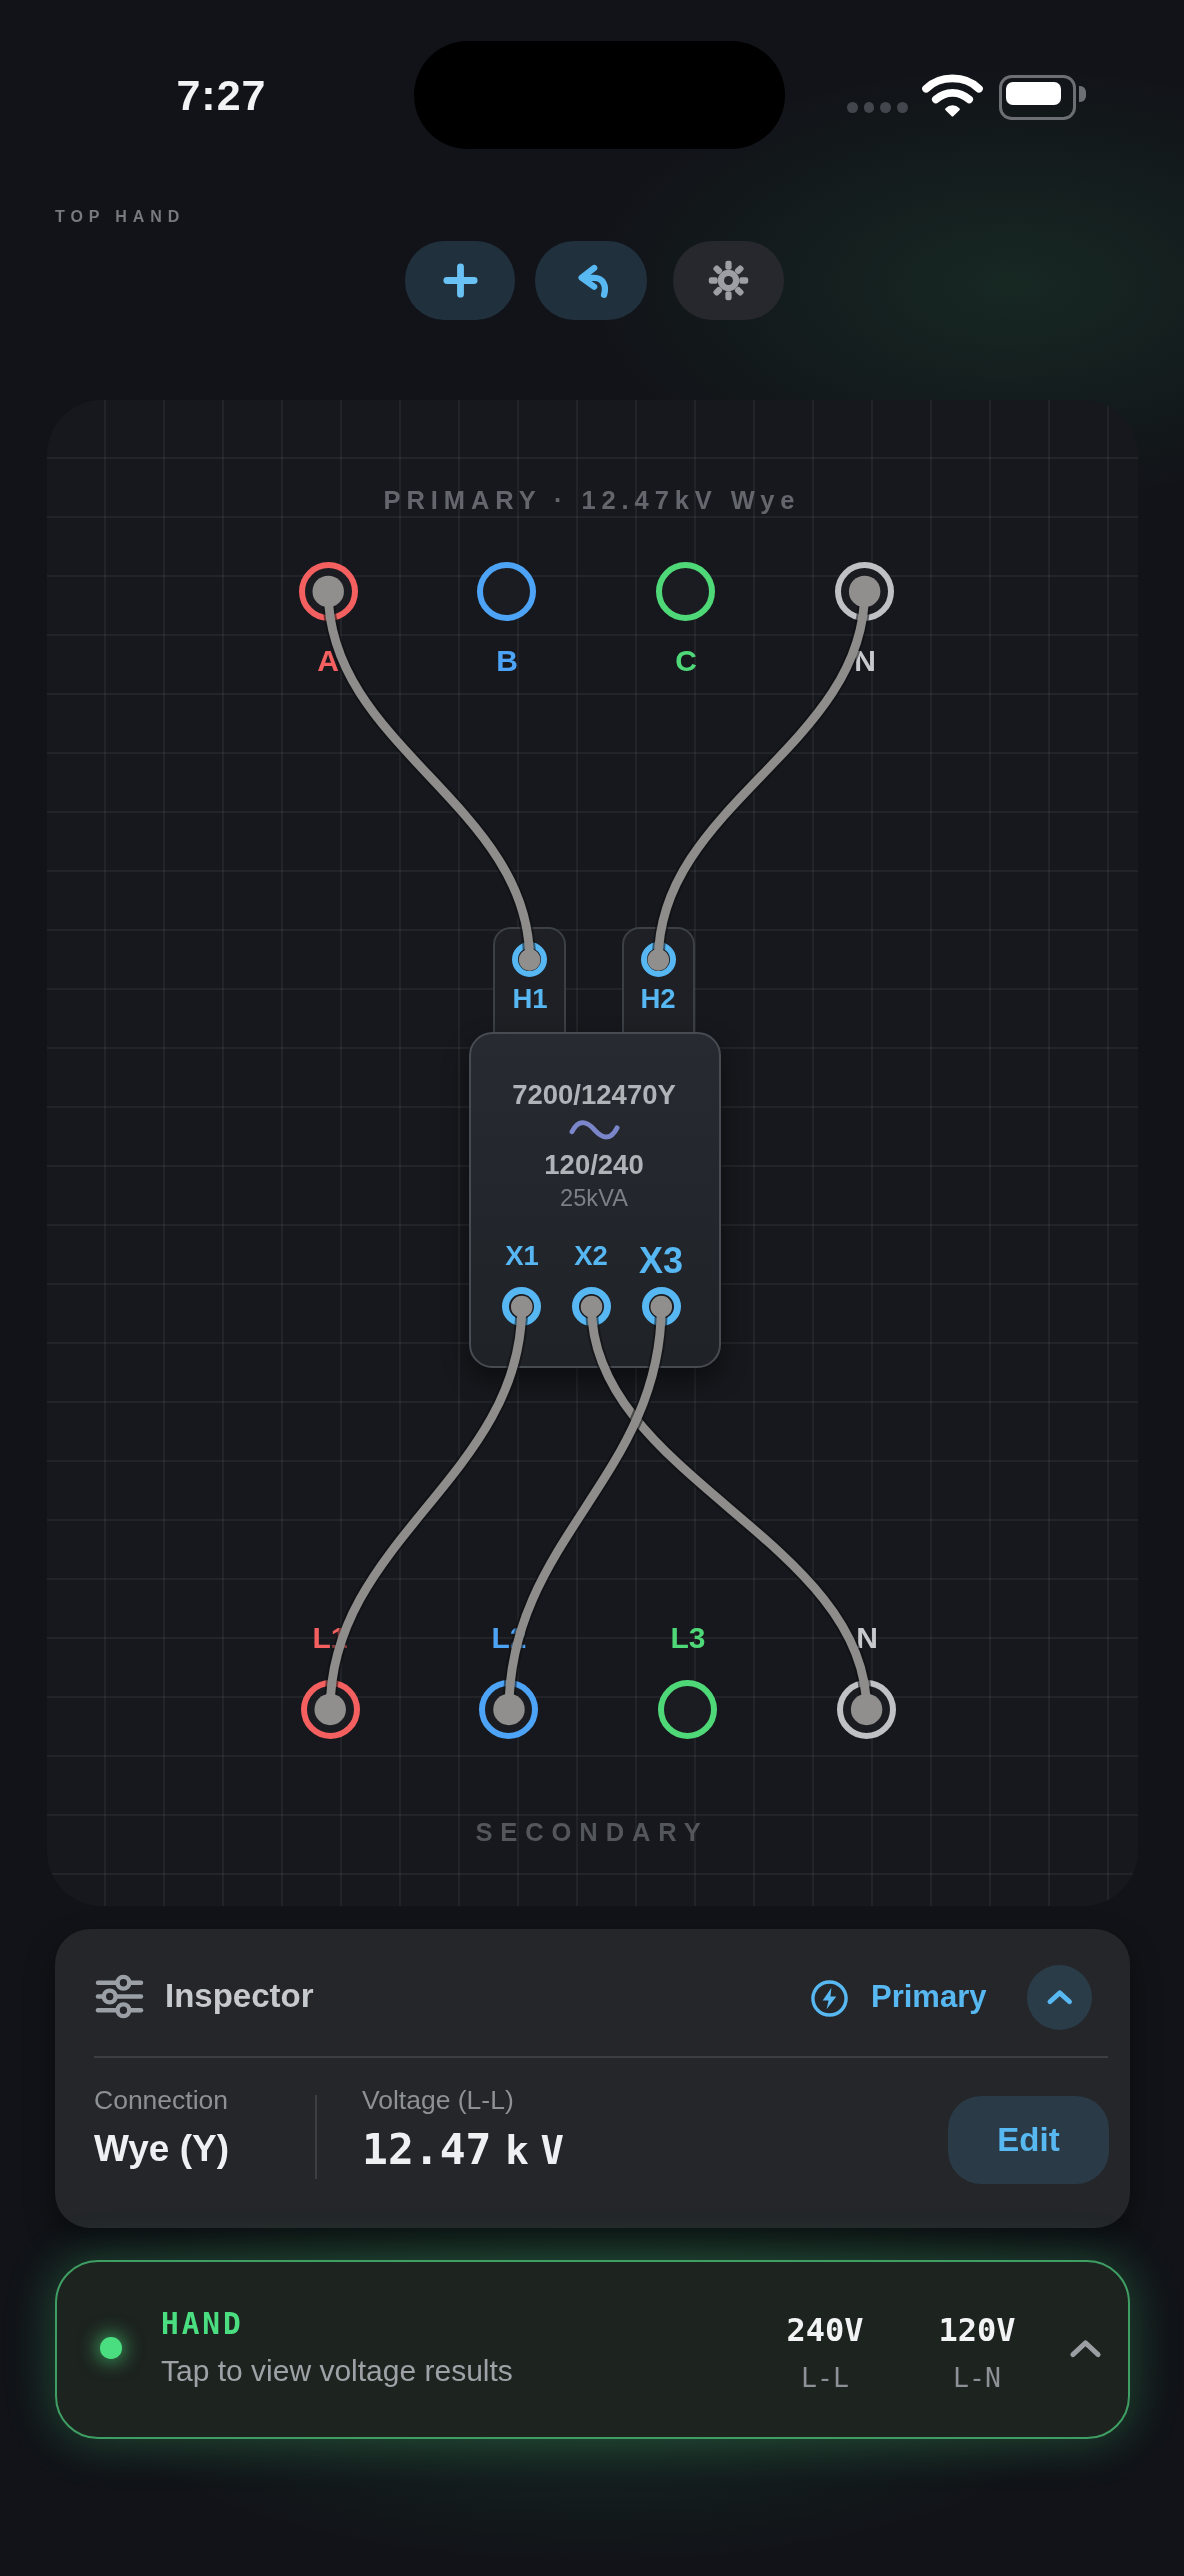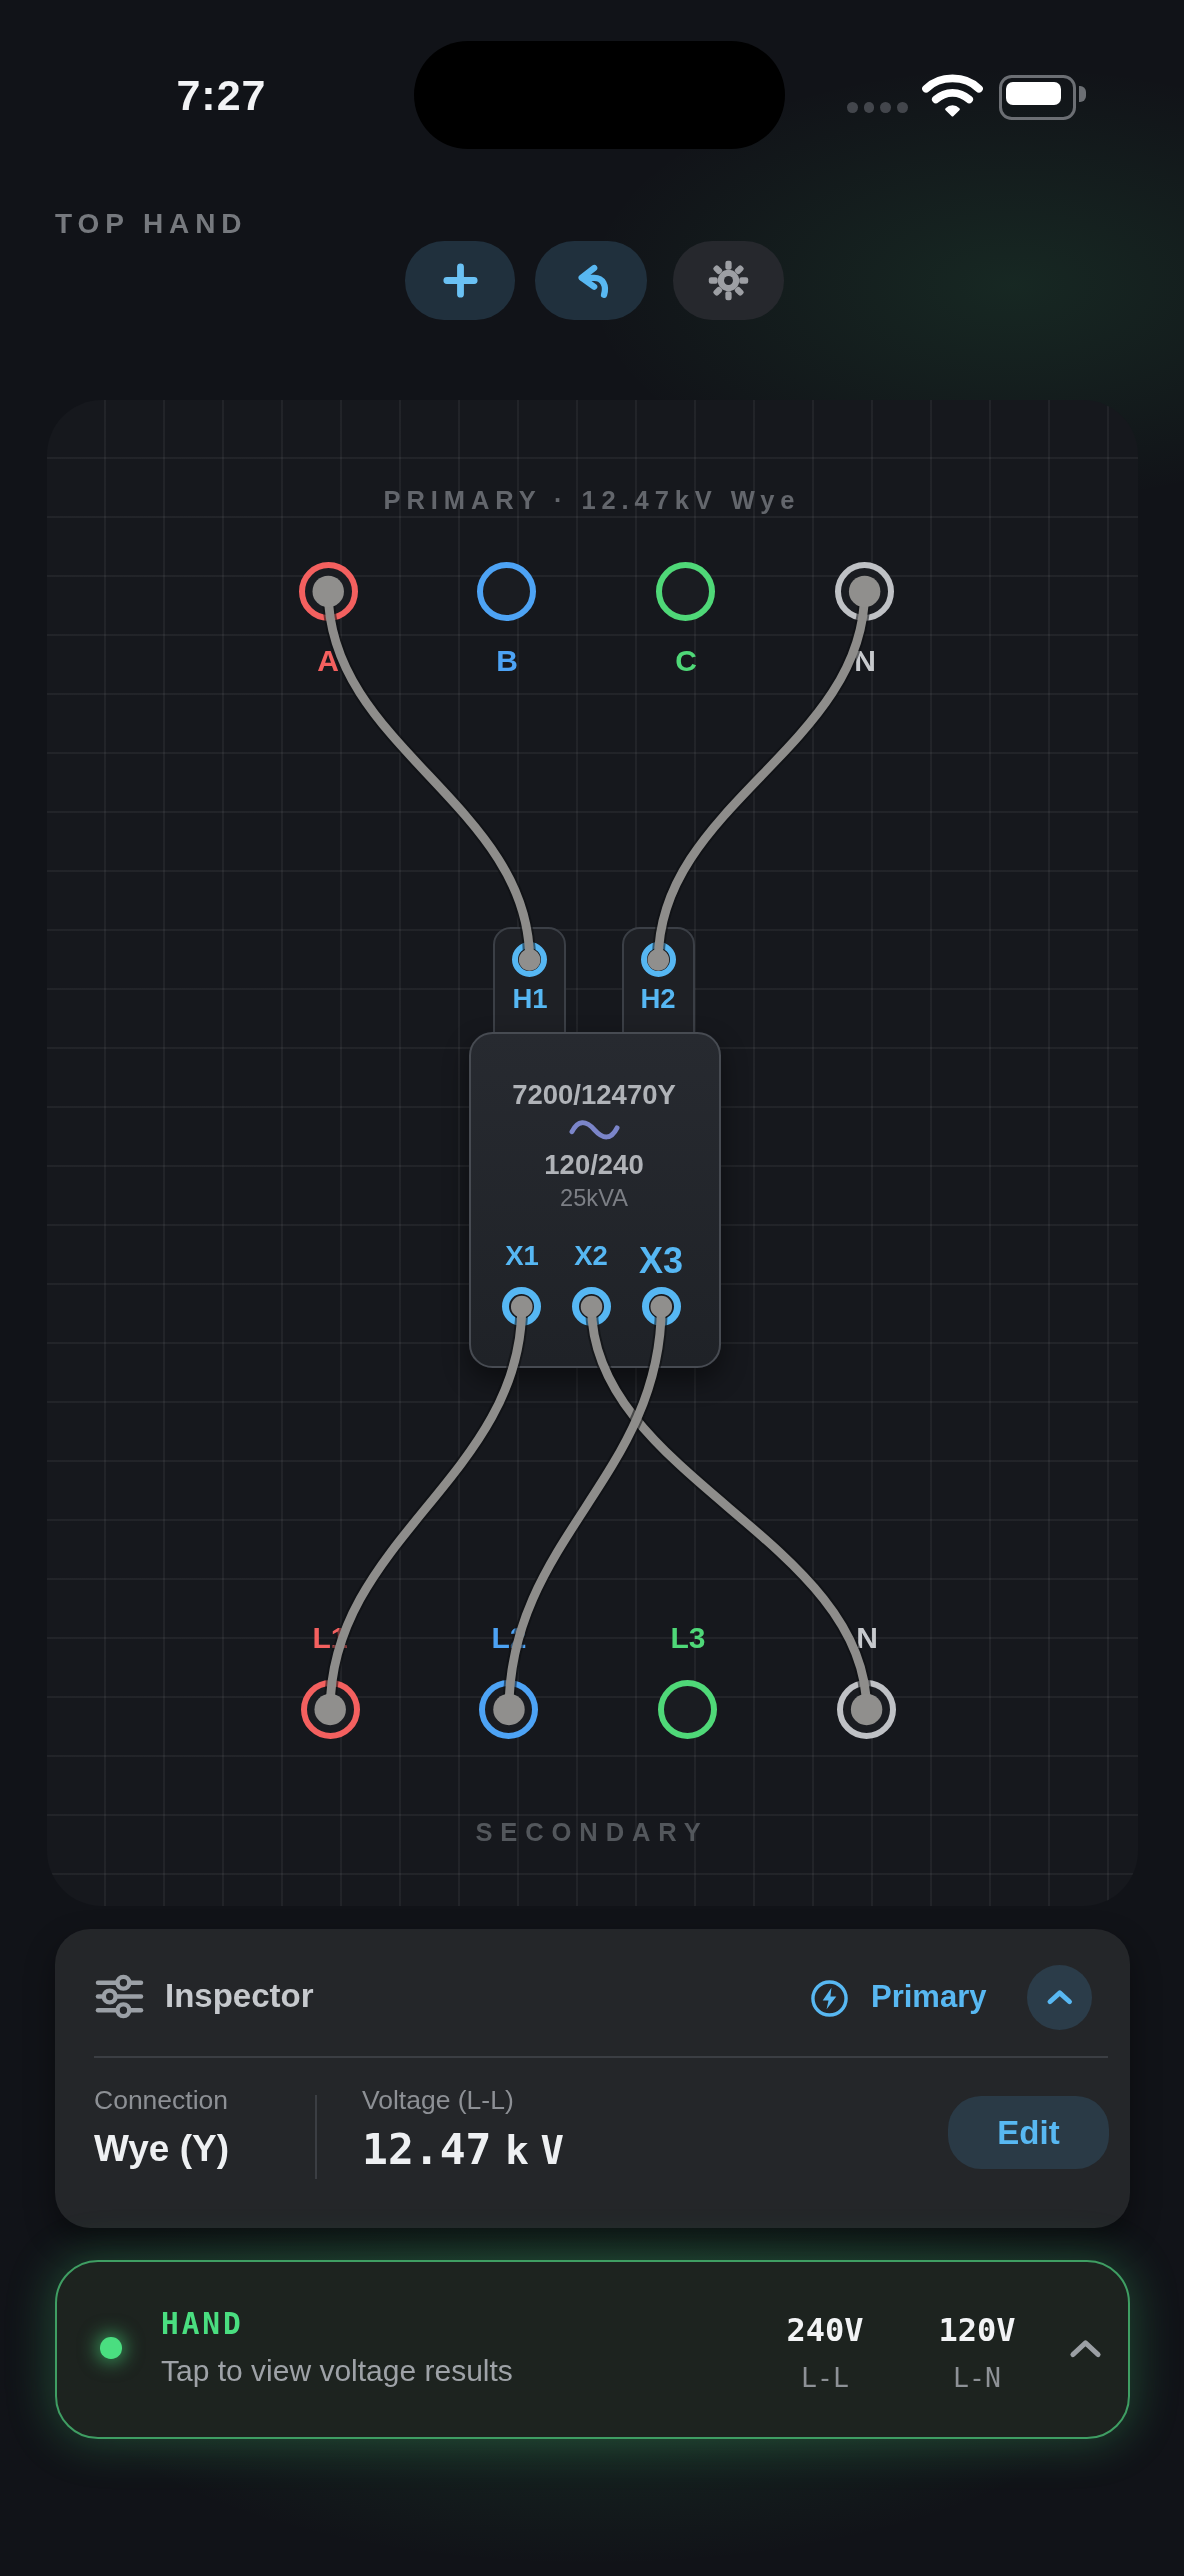--- a/index.html
+++ b/index.html
@@ -15,21 +15,21 @@
   .abs{position:absolute;}
   
   .time{left:143px;top:71px;width:157px;text-align:center;font-size:43px;font-weight:700;color:#f2f3f5;letter-spacing:1px;}
   .island{left:414px;top:41px;width:371px;height:108px;border-radius:54px;background:#000;}
   .celldots{left:847px;top:102px;display:flex;gap:5.9px;}
   .celldots i{width:10.8px;height:10.8px;border-radius:50%;background:#43464c;display:block;}
   .battery-outer{left:999px;top:75px;width:71px;height:39px;border:3.9px solid #6c6f74;border-radius:12.8px;}
   .battery-fill{position:absolute;left:3.9px;top:3.9px;width:55px;height:23.6px;background:#fff;border-radius:6.9px;}
   .battery-nub{left:1079px;top:86px;width:6.9px;height:15.7px;background:#6c6f74;border-radius:0 5.9px 5.9px 0;}
   
-  .eyebrow{left:55px;top:208px;font-size:28px;font-weight:700;letter-spacing:5.9px;color:#76797e;}
+  .eyebrow{left:55px;top:208px;font-size:16px;font-weight:700;letter-spacing:5.9px;color:#76797e;}
   .title{left:53px;top:242px;width:344px;font-size:46px;line-height:53px;font-weight:700;color:#f3f4f6;}
   .hbtn{height:79px;border-radius:39px;display:flex;align-items:center;justify-content:center;}
   .hbtn.blue{background:#20303d;}
   .hbtn.gray{background:#26282d;}
   .btn-plus{left:405px;top:241px;width:110px;}
   .btn-undo{left:535px;top:241px;width:112px;}
   .btn-gear{left:673px;top:241px;width:111px;}
   .deenergize{left:811px;top:228px;width:324px;height:106px;border-radius:53px;background:#4be082;
     display:flex;align-items:center;justify-content:center;gap:13.8px;
     box-shadow:0 0 69px 5.9px rgba(77,224,130,0.35);}
@@ -65,21 +65,21 @@
   .panel-title{left:165px;top:1977px;font-size:33px;font-weight:600;color:#c6c9cd;}
   .chip-label{left:871px;top:1979px;font-size:31px;font-weight:600;color:#58b8f2;}
   .chev-btn{left:1027px;top:1965px;width:65px;height:65px;border-radius:50%;background:#2b3c49;display:flex;align-items:center;justify-content:center;}
   .hline{left:94px;top:2056px;width:1014px;height:2px;background:#3b3e43;}
   .vline{left:315px;top:2095px;width:2px;height:84px;background:#3b3e43;}
   .fld-label{font-size:26.5px;font-weight:500;color:#8d9095;}
   .fld-value{font-size:37px;font-weight:700;color:#eef0f2;}
   .mono{font-family:"DejaVu Sans Mono",monospace;}
   .volt-value{font-size:43px;font-weight:700;color:#eef0f2;}
   .volt-unit{font-size:39px;font-weight:700;color:#eef0f2;letter-spacing:11.8px;margin-left:13.8px;}
-  .edit-btn{left:948px;top:2096px;width:161px;height:73px;border-radius:33px;background:#2a3a46;display:flex;align-items:center;justify-content:center;}
+  .edit-btn{left:948px;top:2096px;width:161px;height:88px;border-radius:33px;background:#2a3a46;display:flex;align-items:center;justify-content:center;}
   .edit-btn span{font-size:33px;font-weight:600;color:#58b8f2;}
   
   .banner{left:55px;top:2260px;width:1075px;height:179px;border-radius:43px;background:#1d231f;
     border:2.9px solid #3f9e63;box-sizing:border-box;
     box-shadow:0 0 45px 3.9px rgba(74,222,128,0.25);}
   .status-dot{left:100px;top:2337px;width:21.6px;height:21.6px;border-radius:50%;background:#4ade80;box-shadow:0 0 17.7px 3.9px rgba(74,222,128,0.55);}
   .valid-txt{left:161px;top:2307px;font-size:29.5px;font-weight:700;letter-spacing:2.9px;color:#4ade80;}
   .tap-txt{left:161px;top:2354px;font-size:30px;font-weight:400;color:#9ea2a7;}
   .reading{transform:translateX(-50%);text-align:center;}
   .reading .val{font-size:32px;font-weight:700;color:#f2f3f5;display:block;line-height:47px;}

